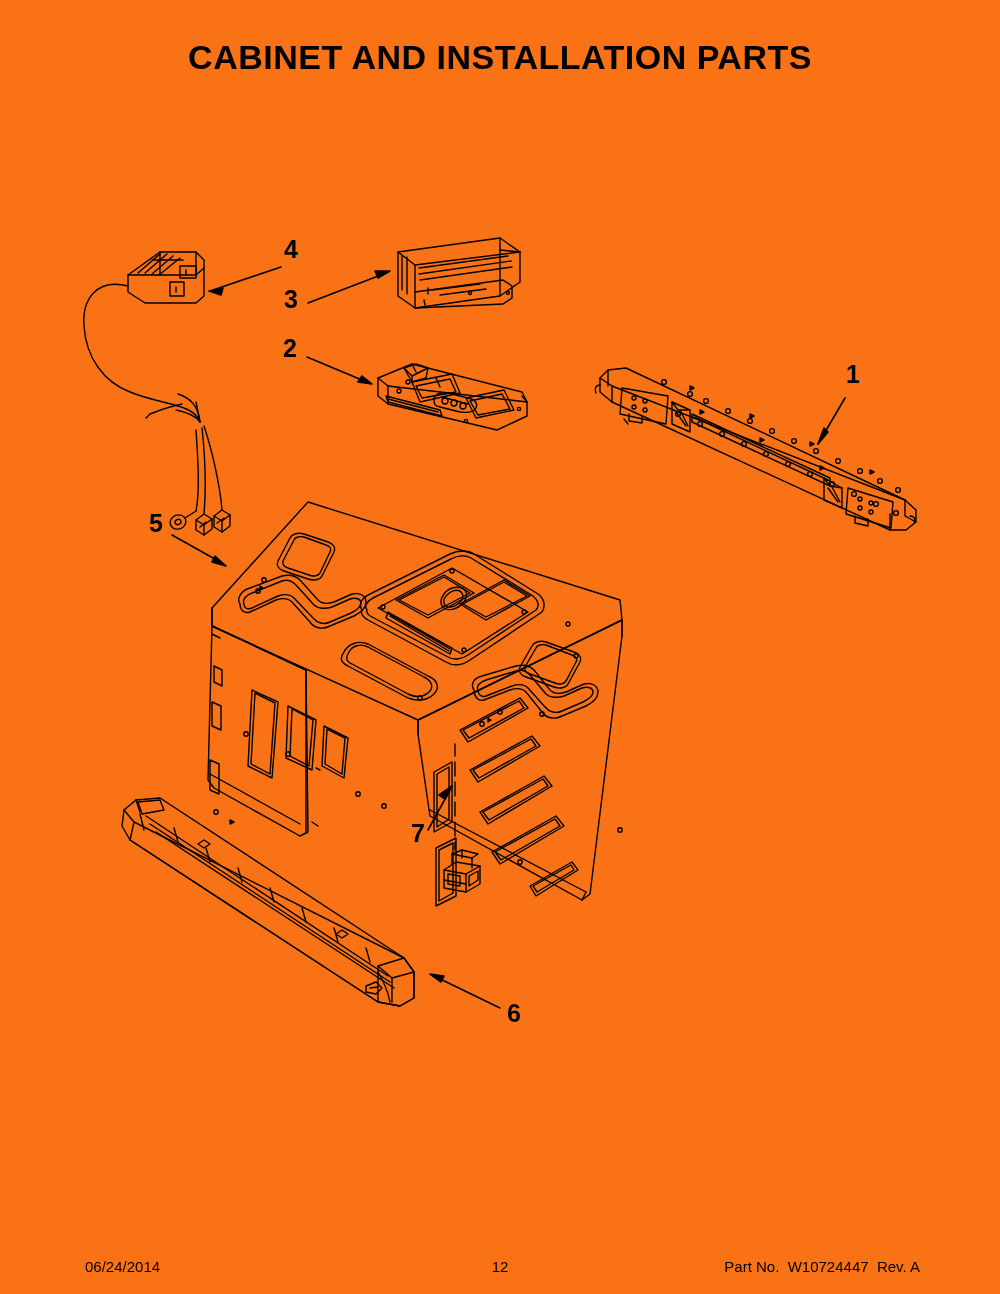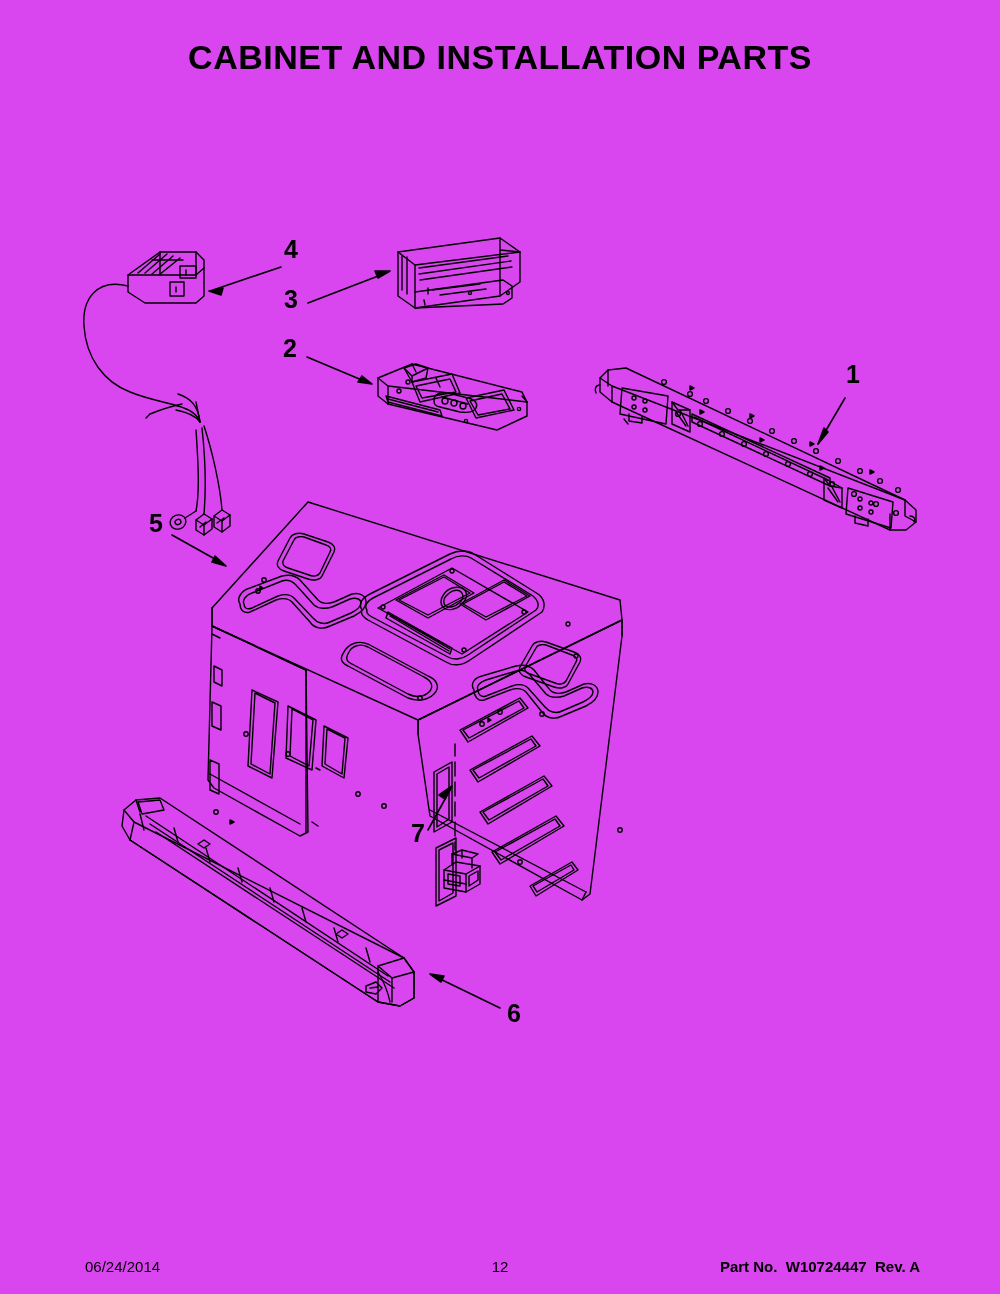--- a/index.html
+++ b/index.html
@@ -13,21 +13,21 @@
     position: relative;
     font-family: "Liberation Sans", sans-serif;
     color: #000000;
     overflow: hidden;
   }
   #page {
     position: absolute;
     left: 0; top: 0;
     width: 1000px;
     height: 1294px;
-    background: #d946ef;
+    background: #f97316;
   }
   #page-title {
     position: absolute;
     left: 0;
     top: 38px;
     width: 1000px;
     text-align: center;
     font-size: 34px;
     font-weight: bold;
     letter-spacing: 0.5px;
@@ -63,21 +63,20 @@
     font-size: 15px;
     font-family: "Liberation Sans", sans-serif;
   }
   .footer-partno {
     position: absolute;
     right: 80px;
     top: 0;
     font-size: 15px;
     font-family: "Liberation Sans", sans-serif;
     white-space: pre;
-    font-weight: bold;
   }
   .callout {
     font-family: "Liberation Sans", sans-serif;
     font-size: 25px;
     font-weight: bold;
     fill: #000000;
   }
   svg { display: block; }
 </style>
 </head>

